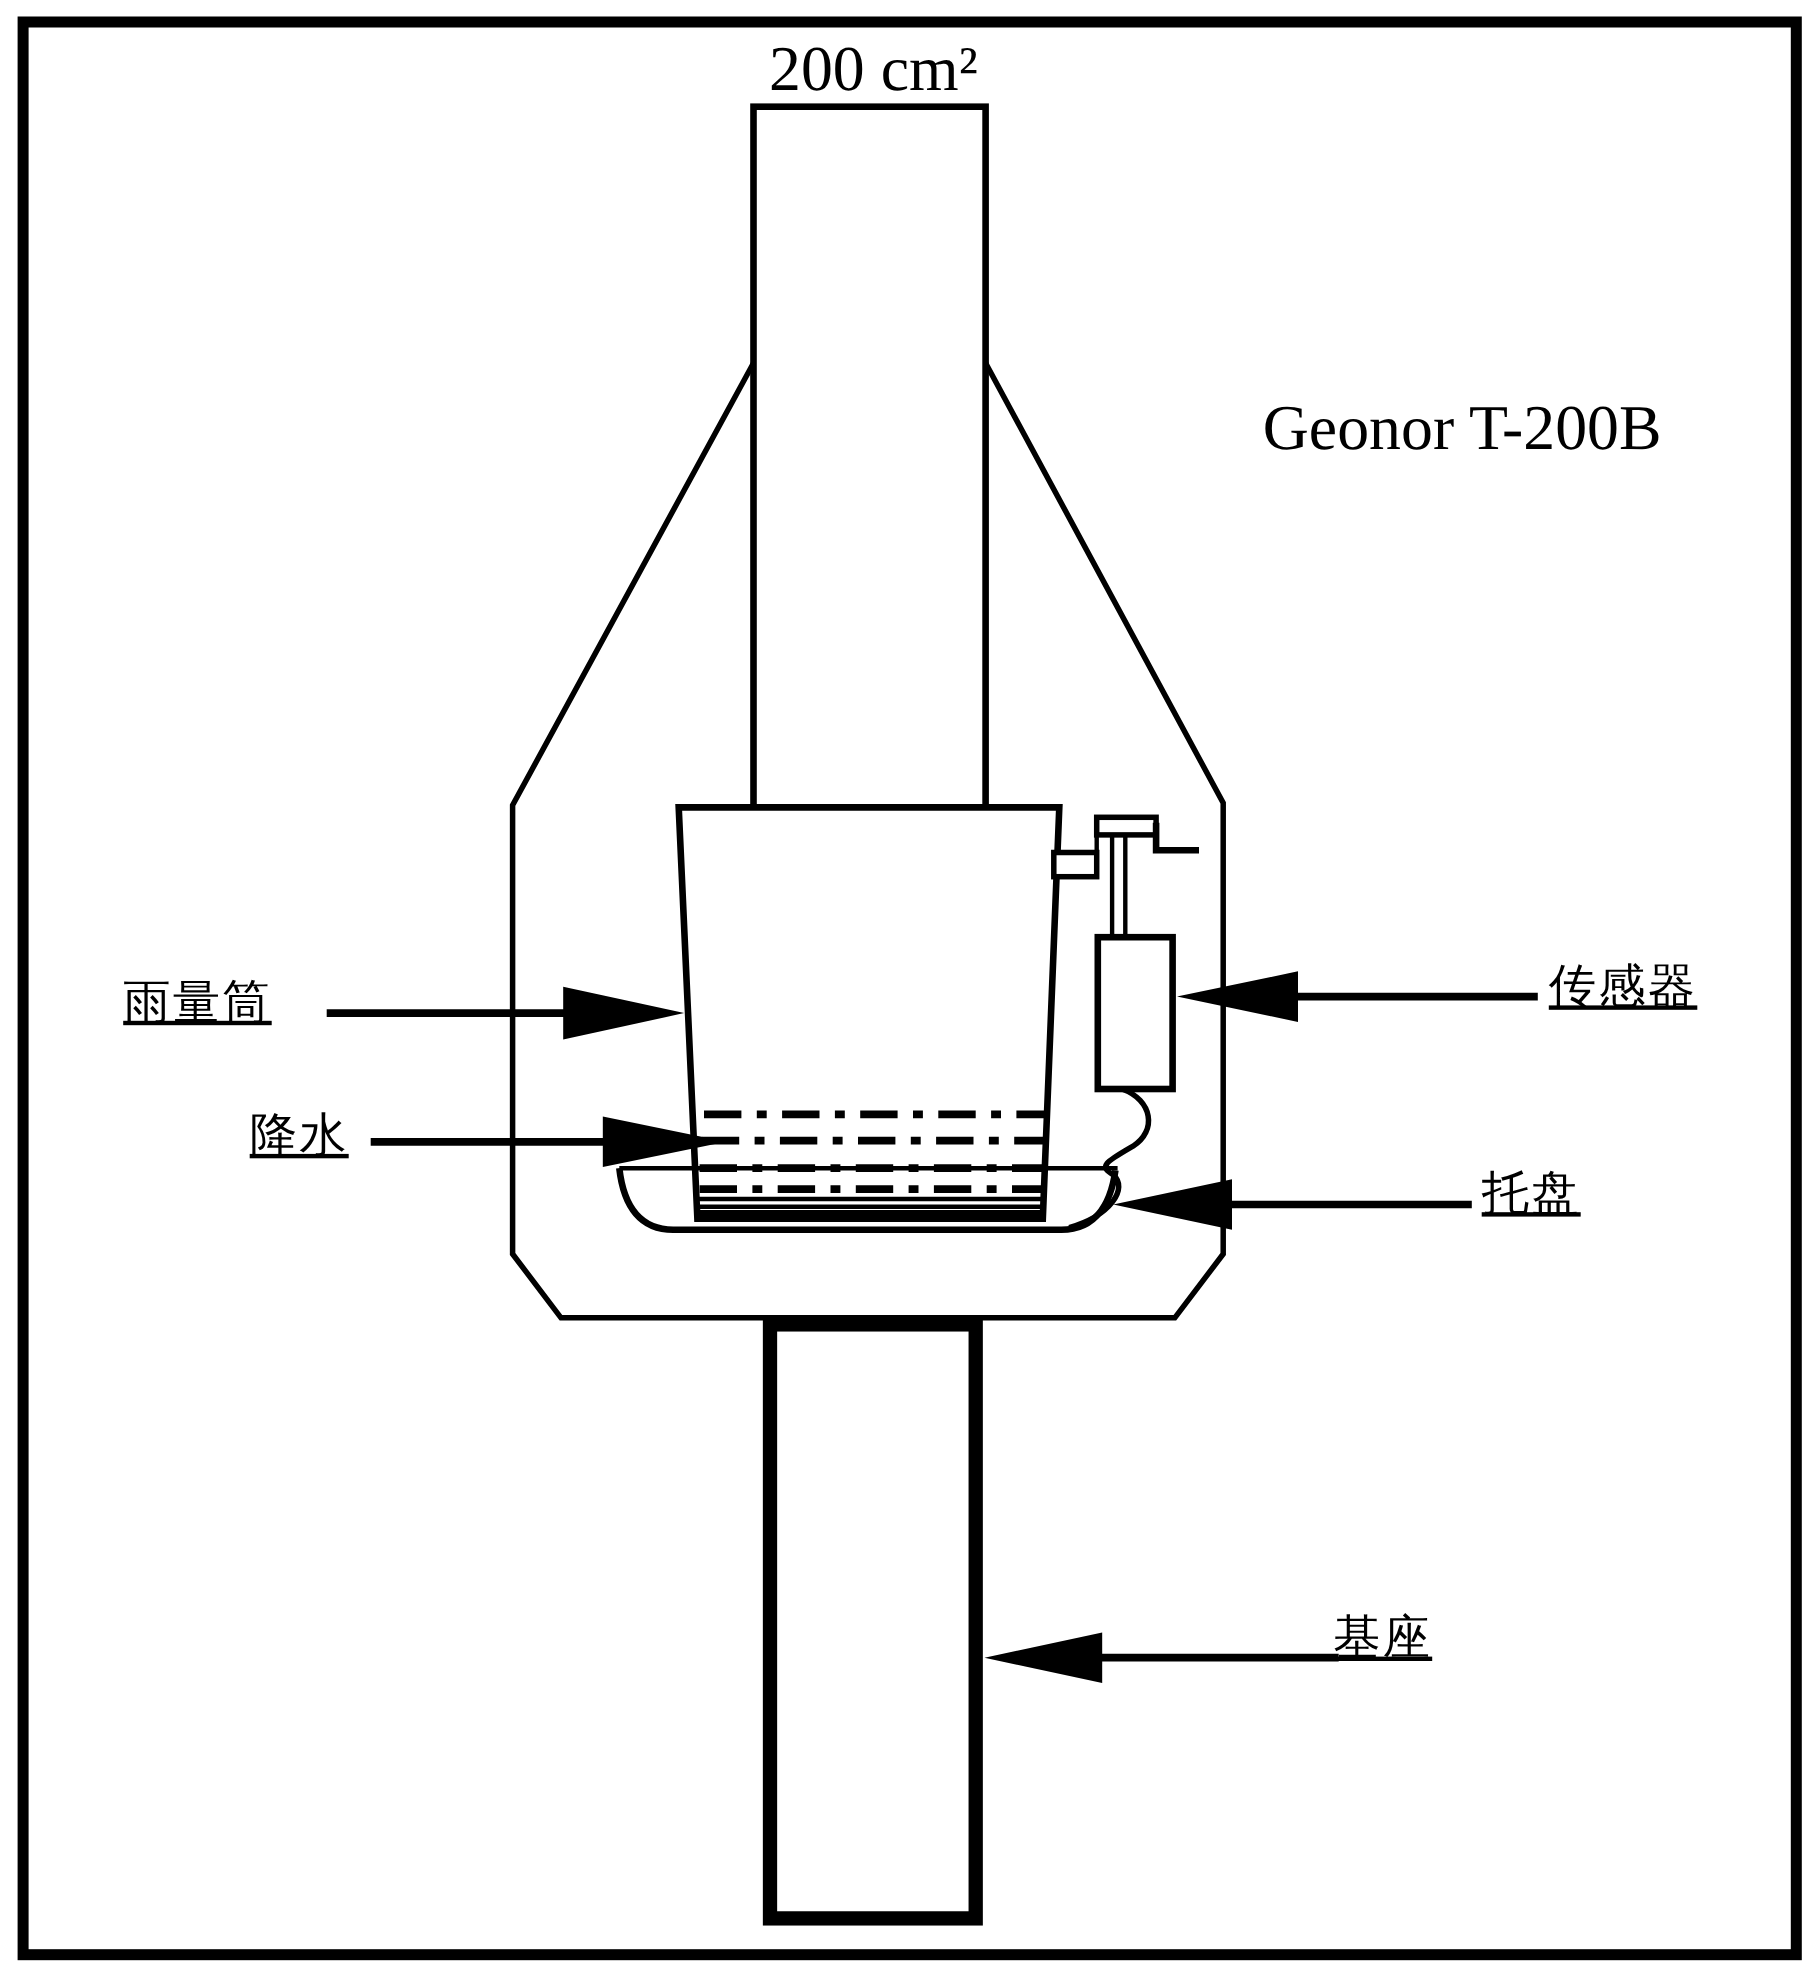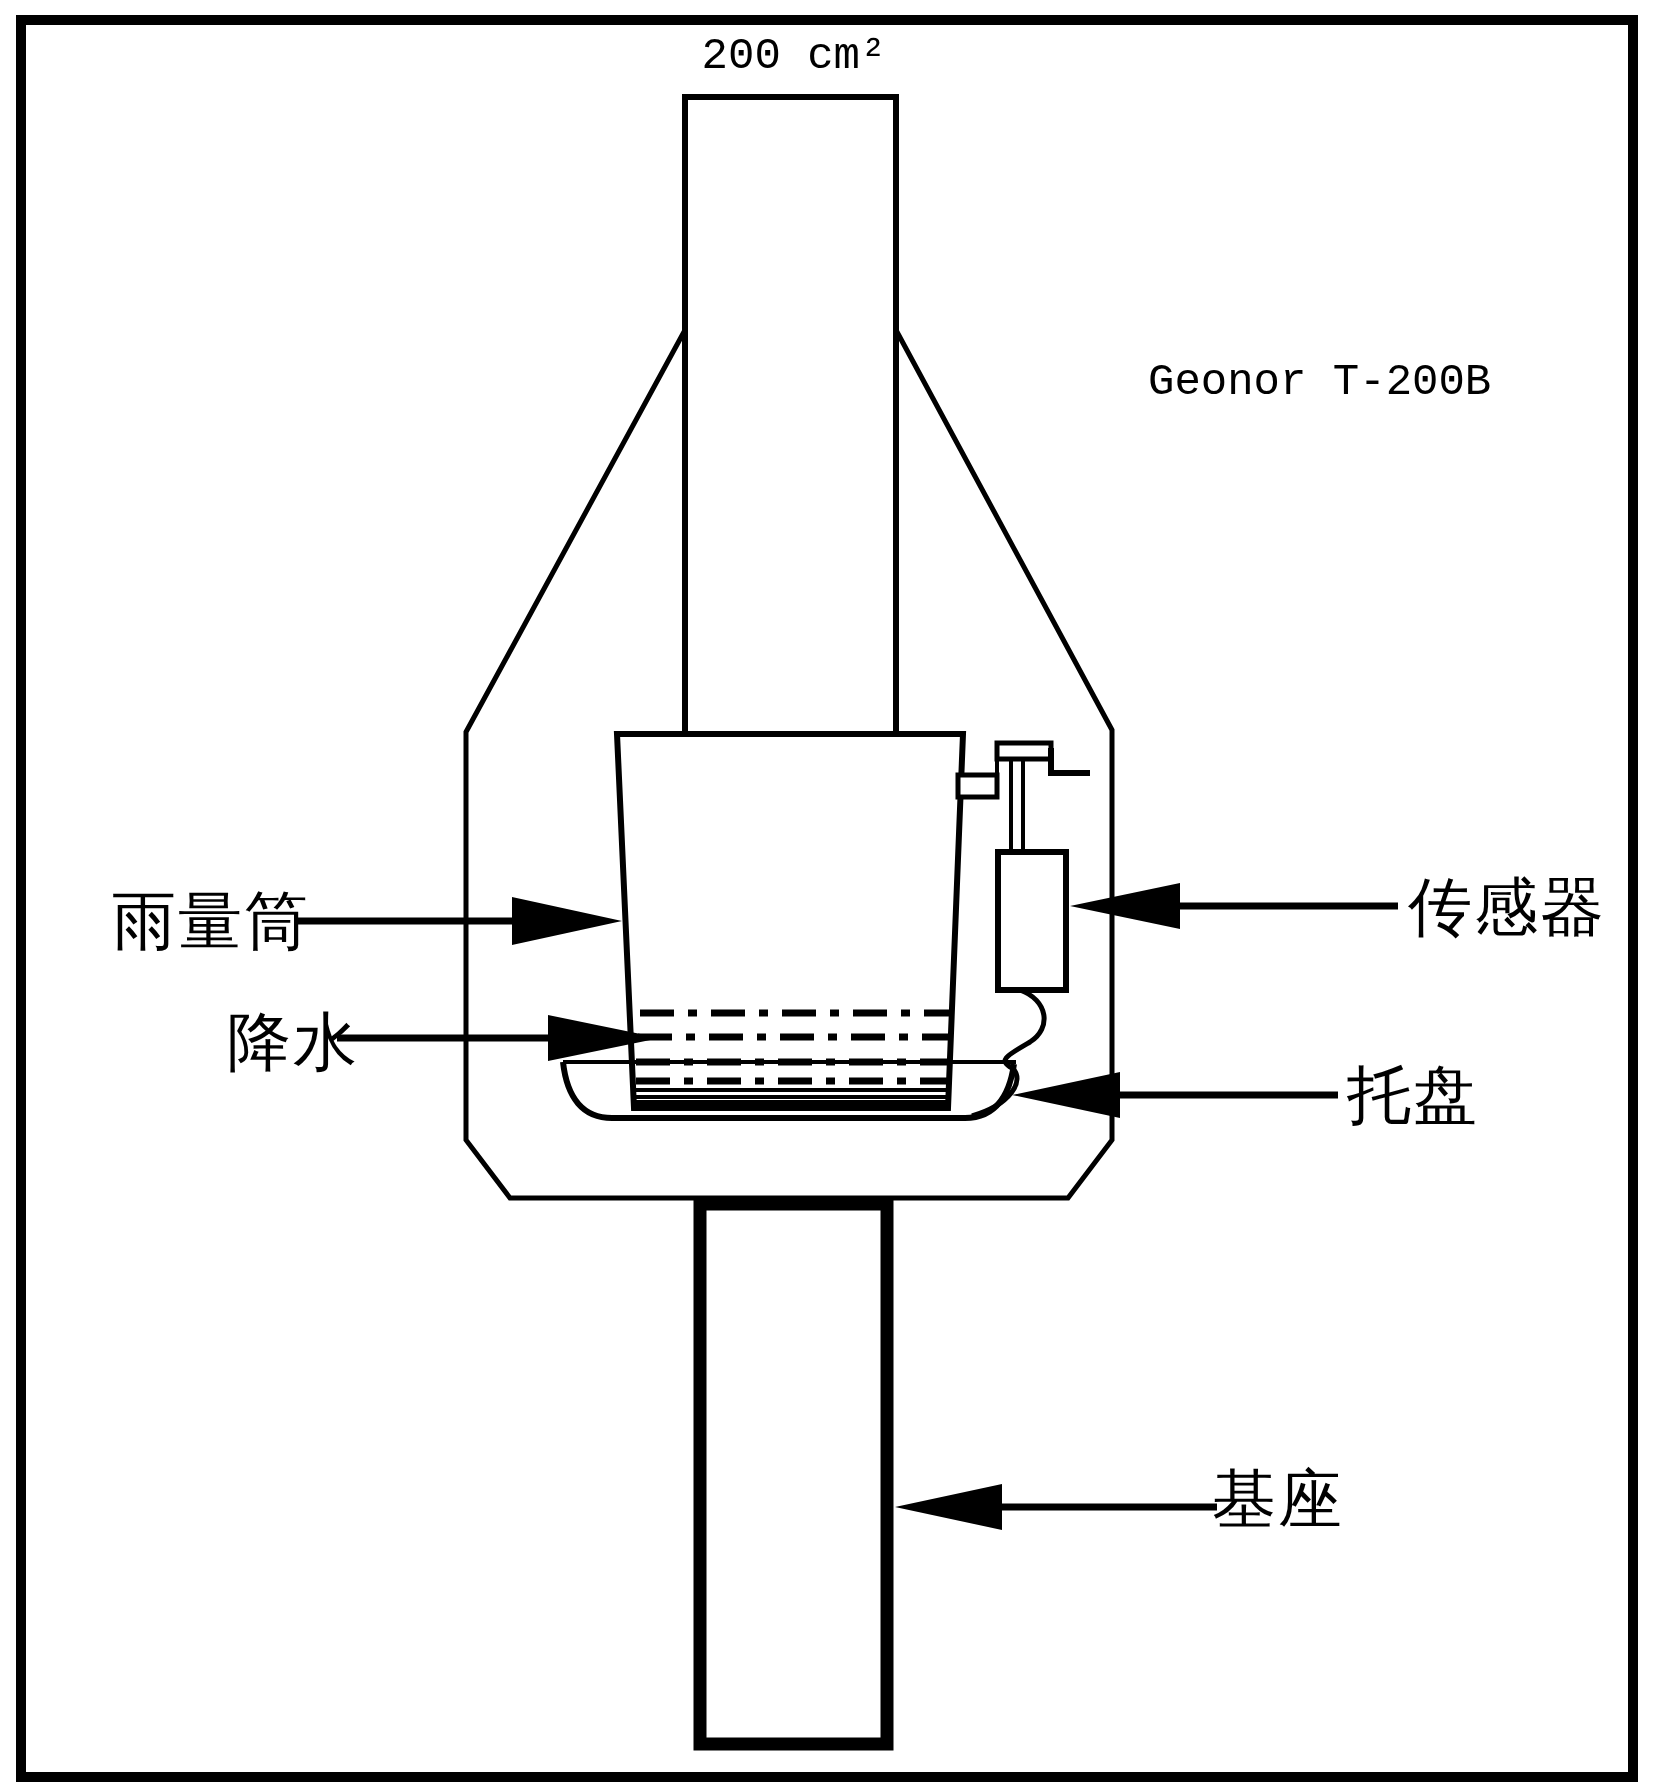--- a/index.html
+++ b/index.html
@@ -11,22 +11,22 @@
     overflow:hidden;
   }
   #drawing{position:absolute;left:0;top:0;}
   .lbl{
     position:absolute;
     color:#000000;
     white-space:nowrap;
     line-height:1;
     user-select:none;
   }
-  .lbl-latin{font-size:44px;font-family:Liberation Mono, monospace;}
-  .lbl-cjk{font-size:64px;letter-spacing:2px;}
+  .lbl-latin{font-size:58px;}
+  .lbl-cjk{font-size:43px;letter-spacing:2px;text-decoration:underline;}
   .centered{transform:translateX(-50%);}
 </style>
 </head>
 <body>
 
 <div id="stage">
 
   <svg id="drawing" width="1654" height="1791" viewBox="0 0 1654 1791" fill="none" stroke="#000000" stroke-linecap="butt" stroke-linejoin="miter">
 
     <rect x="21" y="20" width="1612" height="1757" stroke-width="10"></rect>

